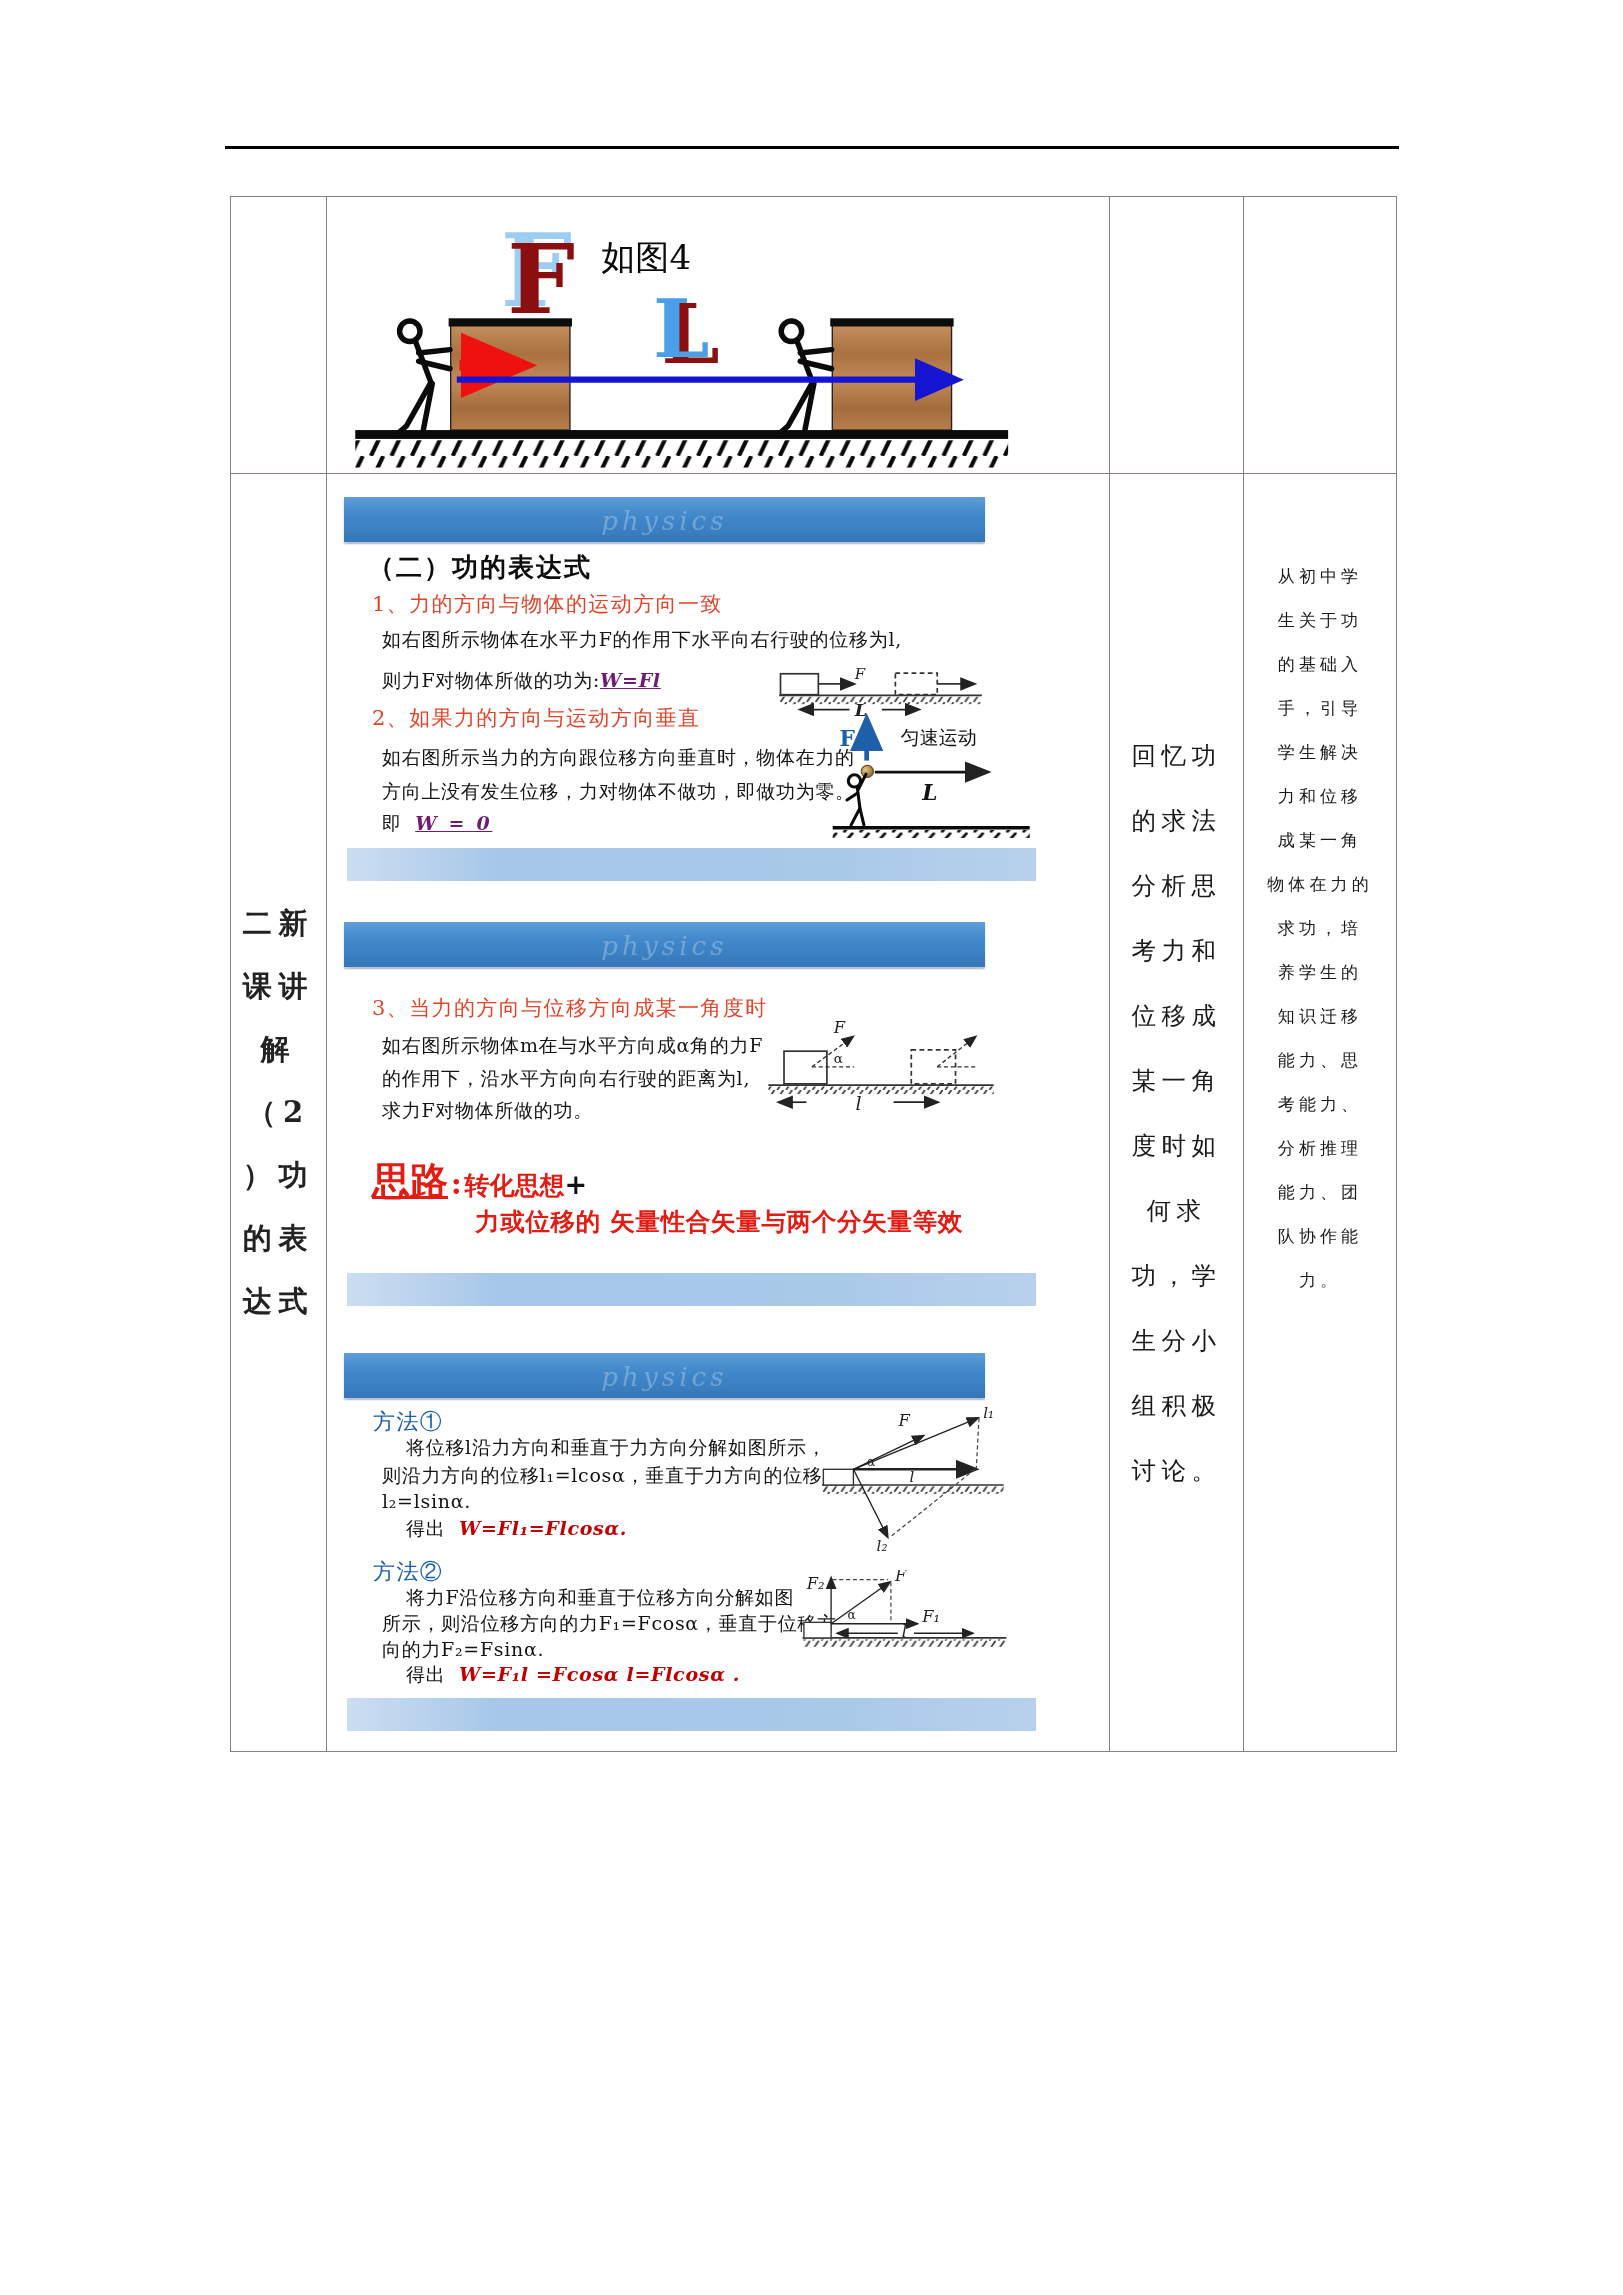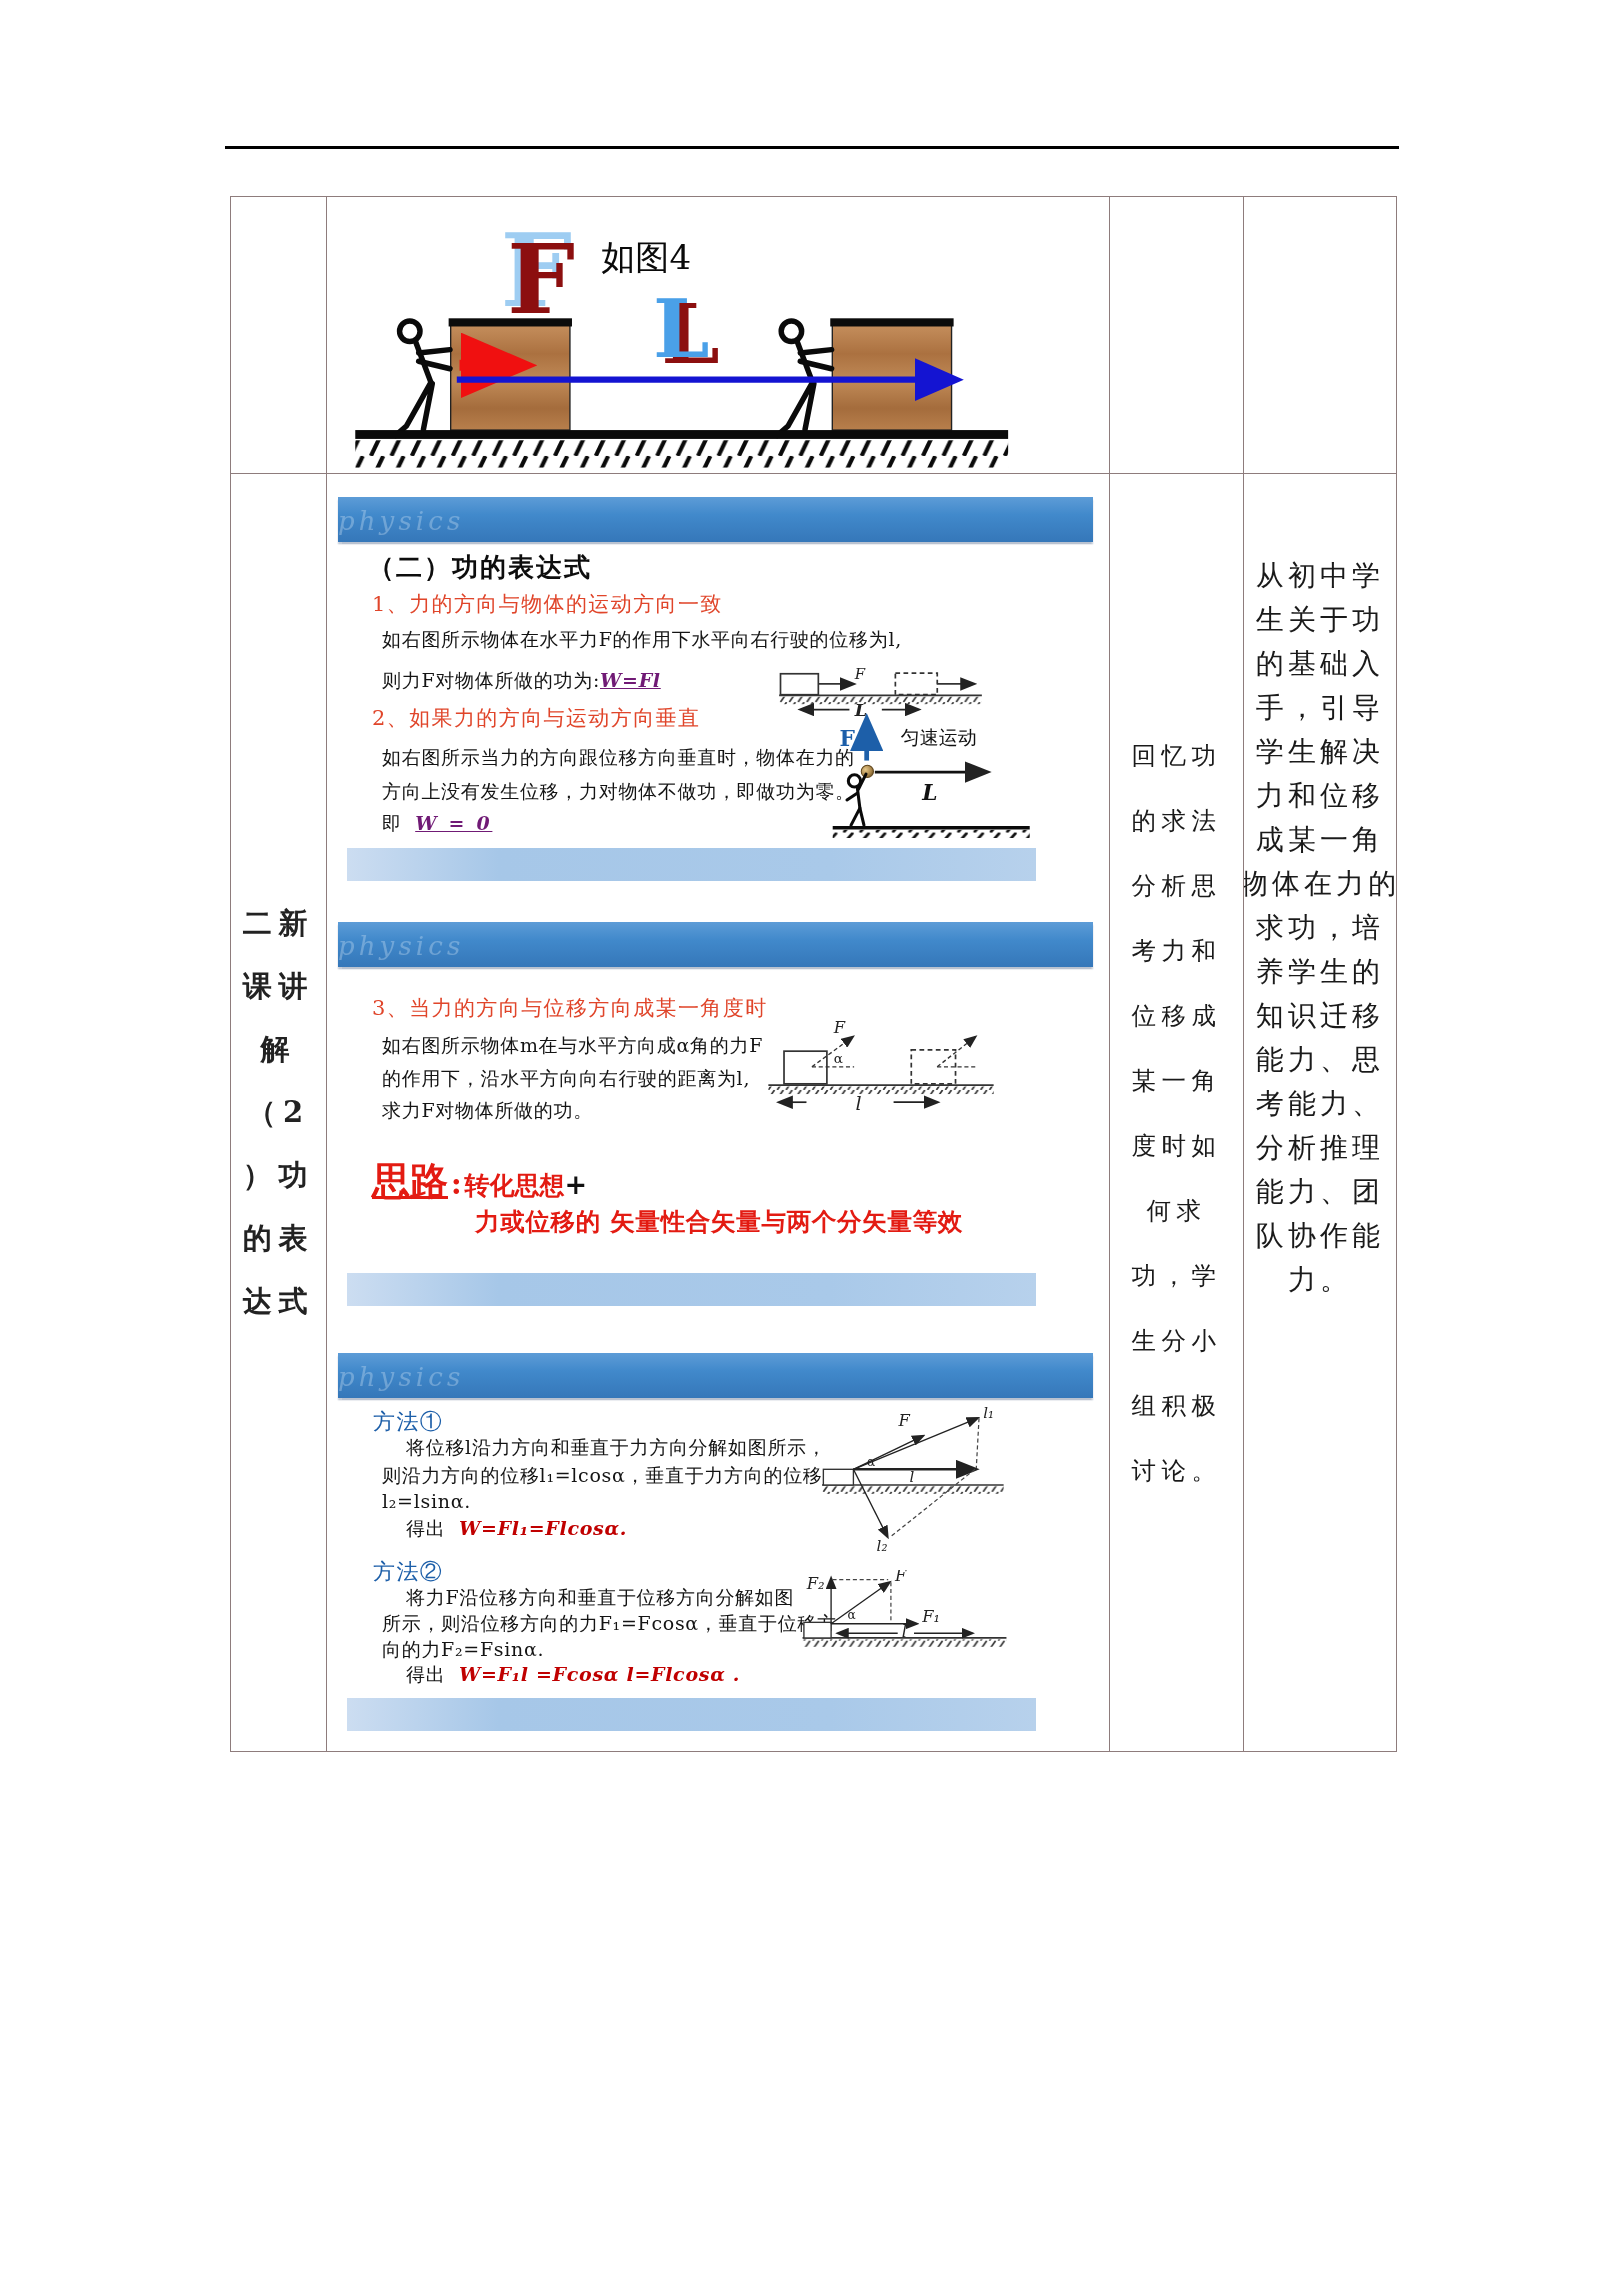--- a/index.html
+++ b/index.html
@@ -17,28 +17,28 @@
   .cell{border-right:1.4px solid #8e7c7c;border-bottom:1.4px solid #8e7c7c;box-sizing:border-box;position:relative;overflow:hidden;}
   .cell.last-col{border-right:none;}
   .cell.last-row{border-bottom:none;}
   
   .row-header{display:flex;flex-direction:column;justify-content:center;align-items:center;}
   .row-header .hline{font-size:29px;line-height:63px;letter-spacing:6.8px;color:#222;white-space:nowrap;font-weight:bold;}
   
   .note-mid{display:flex;flex-direction:column;justify-content:center;align-items:center;}
   .note-mid .nline{font-size:24.5px;line-height:65px;letter-spacing:5.5px;white-space:nowrap;}
   .note-right{display:flex;flex-direction:column;align-items:center;padding-top:80px;}
-  .note-right .nline{font-size:28px;line-height:44px;letter-spacing:4.1px;white-space:nowrap;}
+  .note-right .nline{font-size:17px;line-height:44px;letter-spacing:4.1px;white-space:nowrap;}
   
   .slide-area{position:relative;}
   .banner{
-    position:absolute;left:11px;width:755px;height:45px;
+    position:absolute;left:17px;width:641px;height:45px;
     background:linear-gradient(180deg,#5d9cd7 0%,#4189cb 40%,#3577b9 100%);
     box-shadow:0 2.7px 1.4px rgba(100,120,150,.45);
-    display:flex;align-items:flex-end;justify-content:flex-start;
+    display:flex;align-items:flex-end;justify-content:center;
   }
   .banner .wm{font-size:26px;font-style:italic;color:#cfe3f5;opacity:.35;letter-spacing:4.1px;line-height:41px;}
   .band{
     position:absolute;left:20px;width:689px;height:33px;
     background:linear-gradient(90deg,#ccddf1 0%,#a6c7e8 22%,#a9c9e9 70%,#b7d1ec 100%);
   }
   .s-heading{position:absolute;font-size:26px;font-weight:600;color:#0d0d0d;letter-spacing:2px;white-space:nowrap;}
   .s-title{position:absolute;font-size:21px;color:#e0452a;letter-spacing:1.4px;white-space:nowrap;}
   .s-body{position:absolute;font-size:19px;color:#141414;letter-spacing:0.7px;white-space:nowrap;}
   .t-crimson{color:#c00000;font-style:italic;font-weight:600;}

